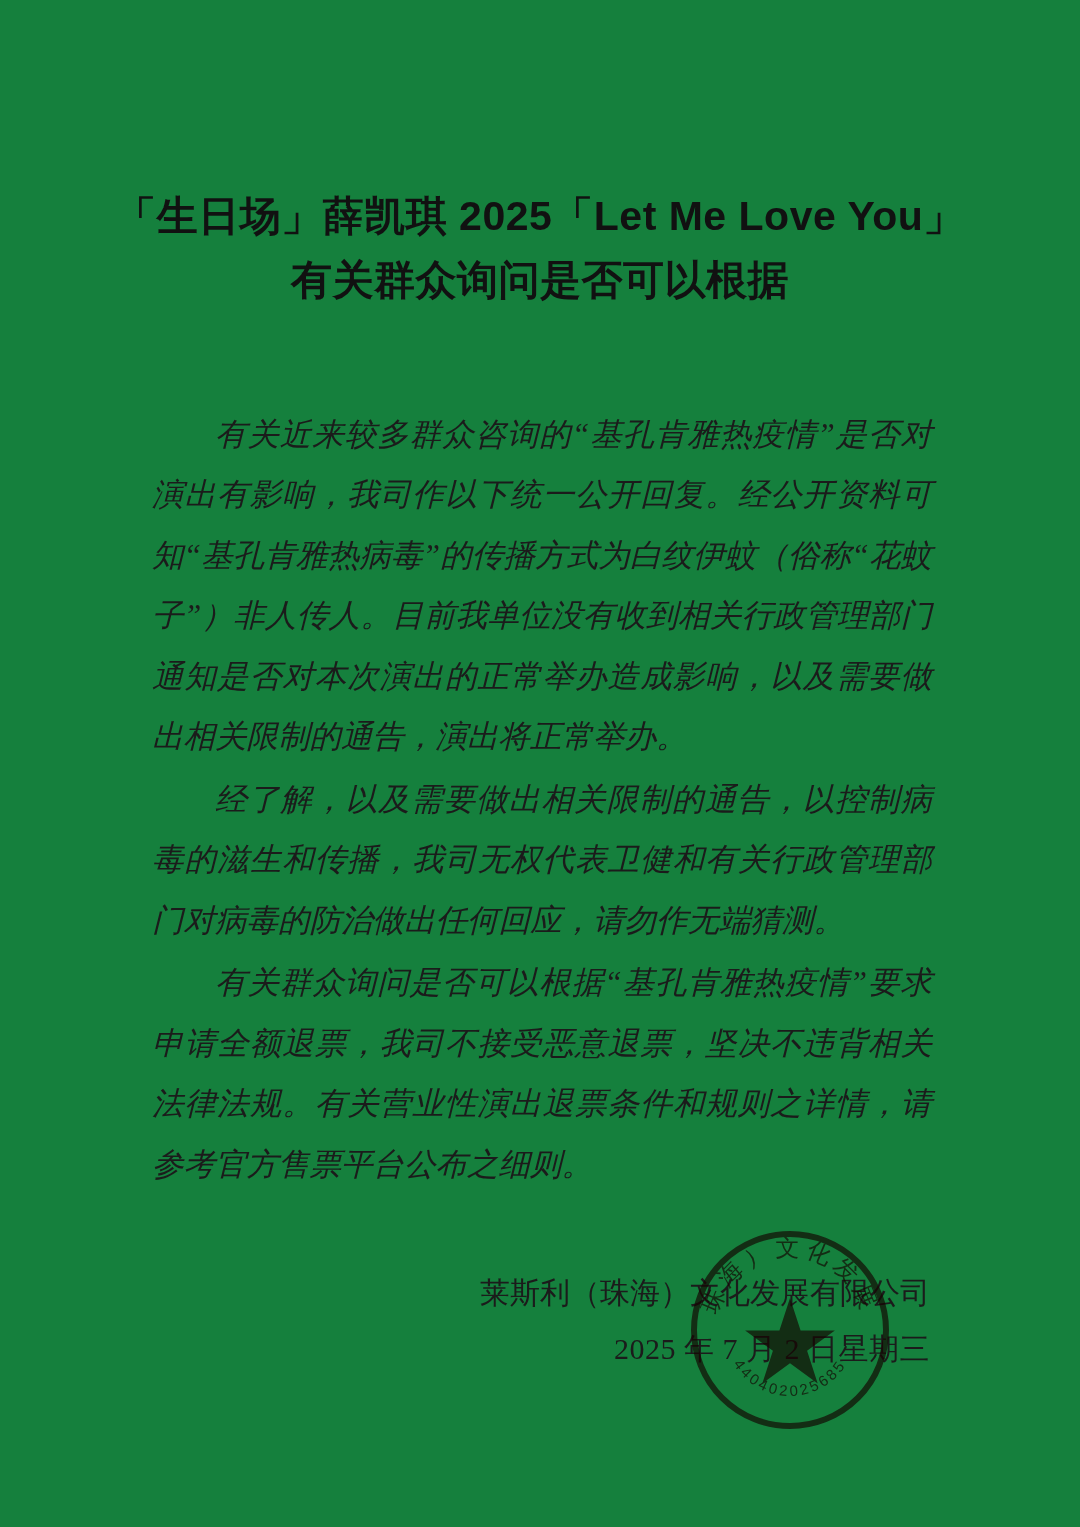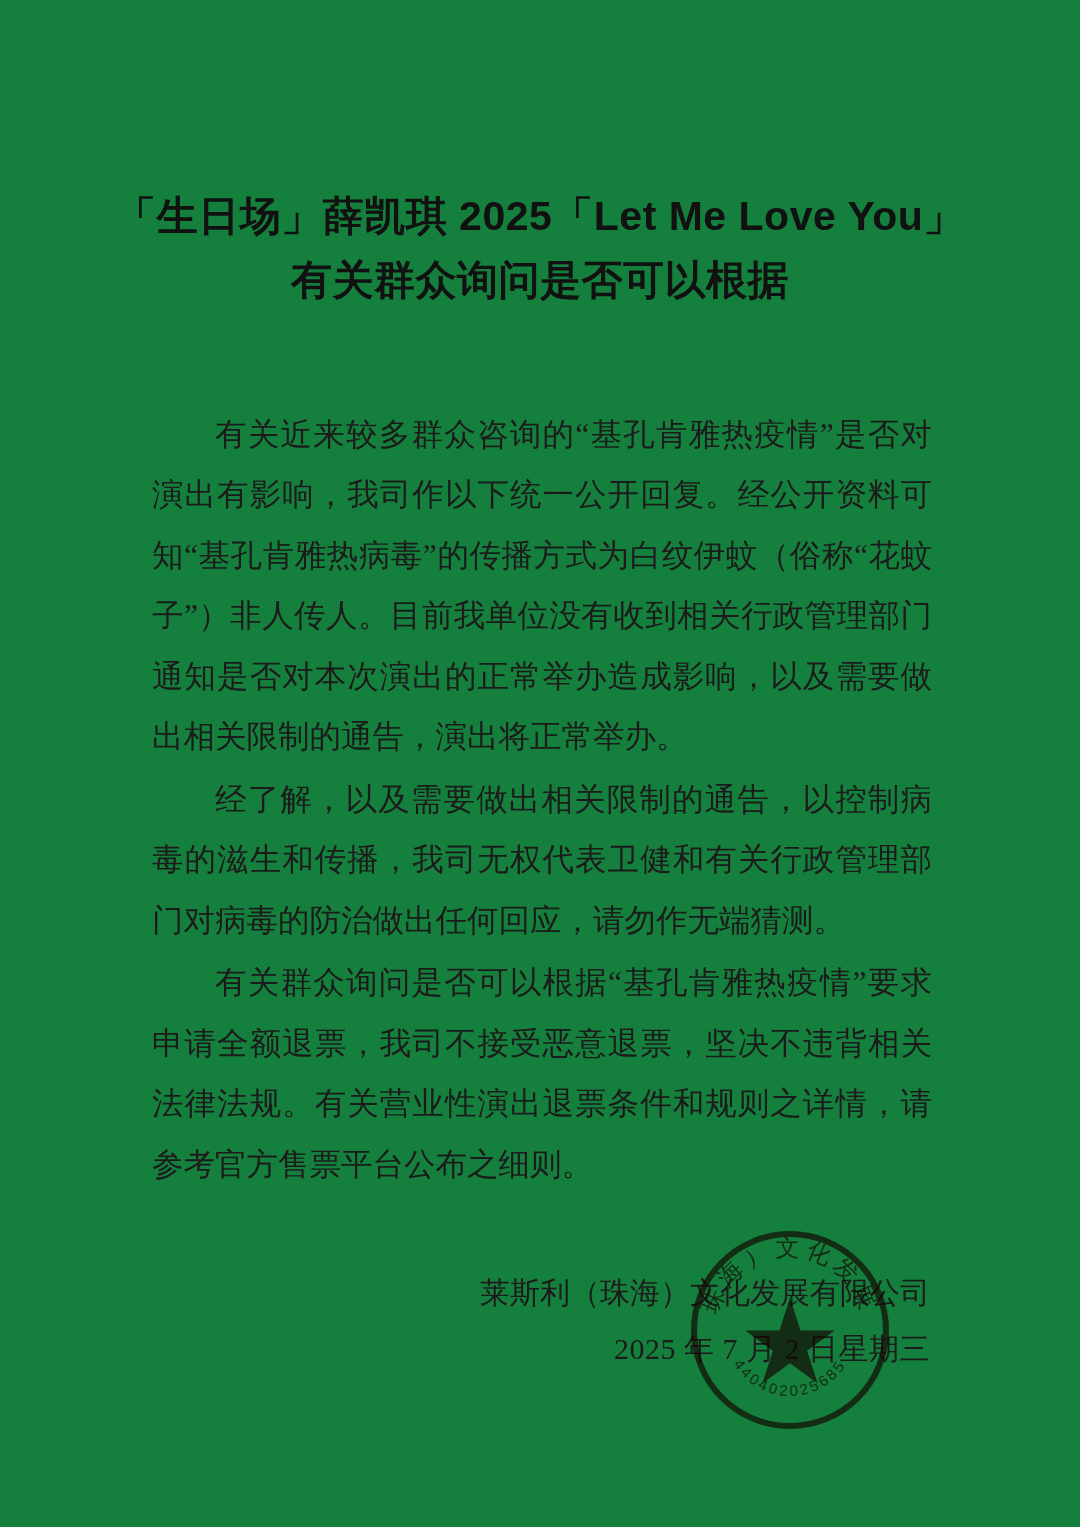--- a/index.html
+++ b/index.html
@@ -47,20 +47,21 @@
     width: 780px;
     font-size: 31.5px;
     line-height: 1.92;
     color: #1b1b1b;
     text-align: justify;
     text-justify: inter-ideograph;
   }
   .body-text p {
     margin: 0 0 2px 0;
     text-indent: 2em;
+    font-style: italic;
   }
 
   .signature {
     position: absolute;
     right: 150px;
     top: 1265px;
     width: 520px;
     text-align: right;
     font-size: 30px;
     line-height: 1.85;

